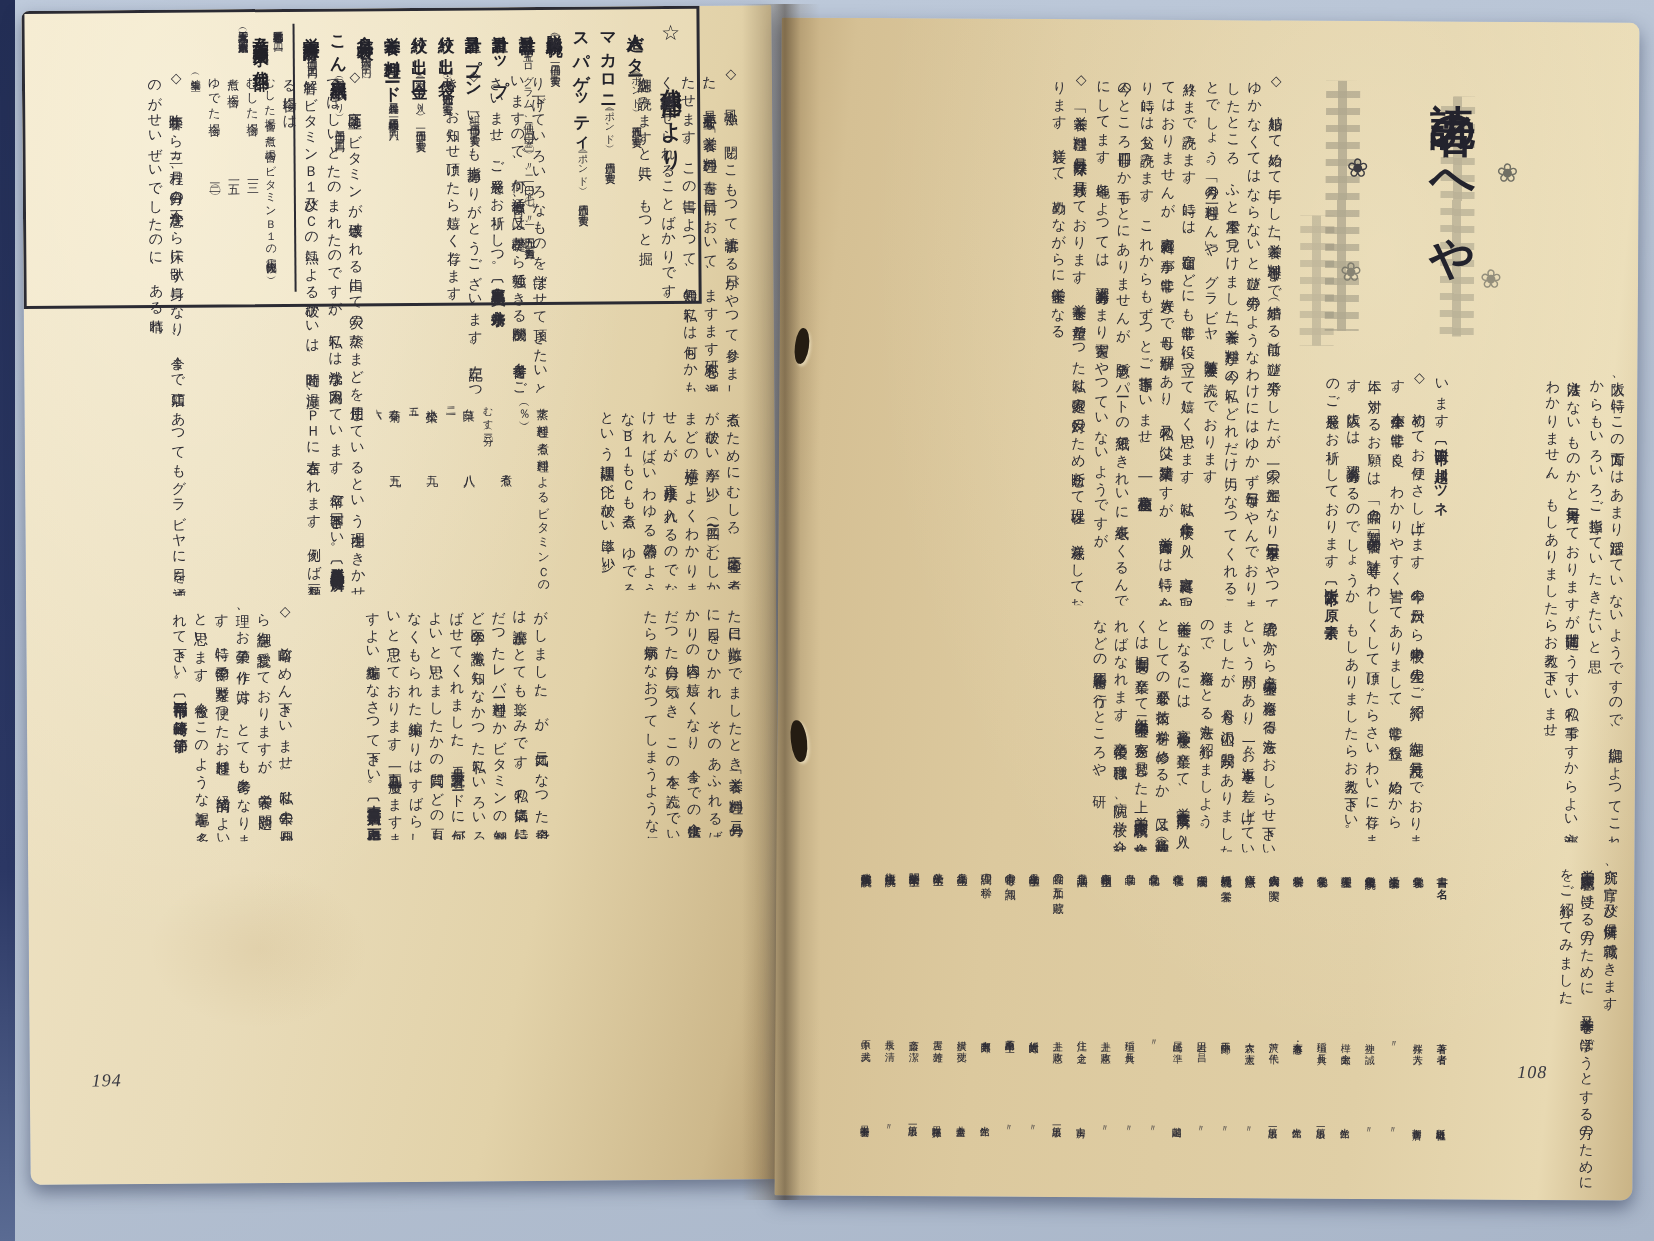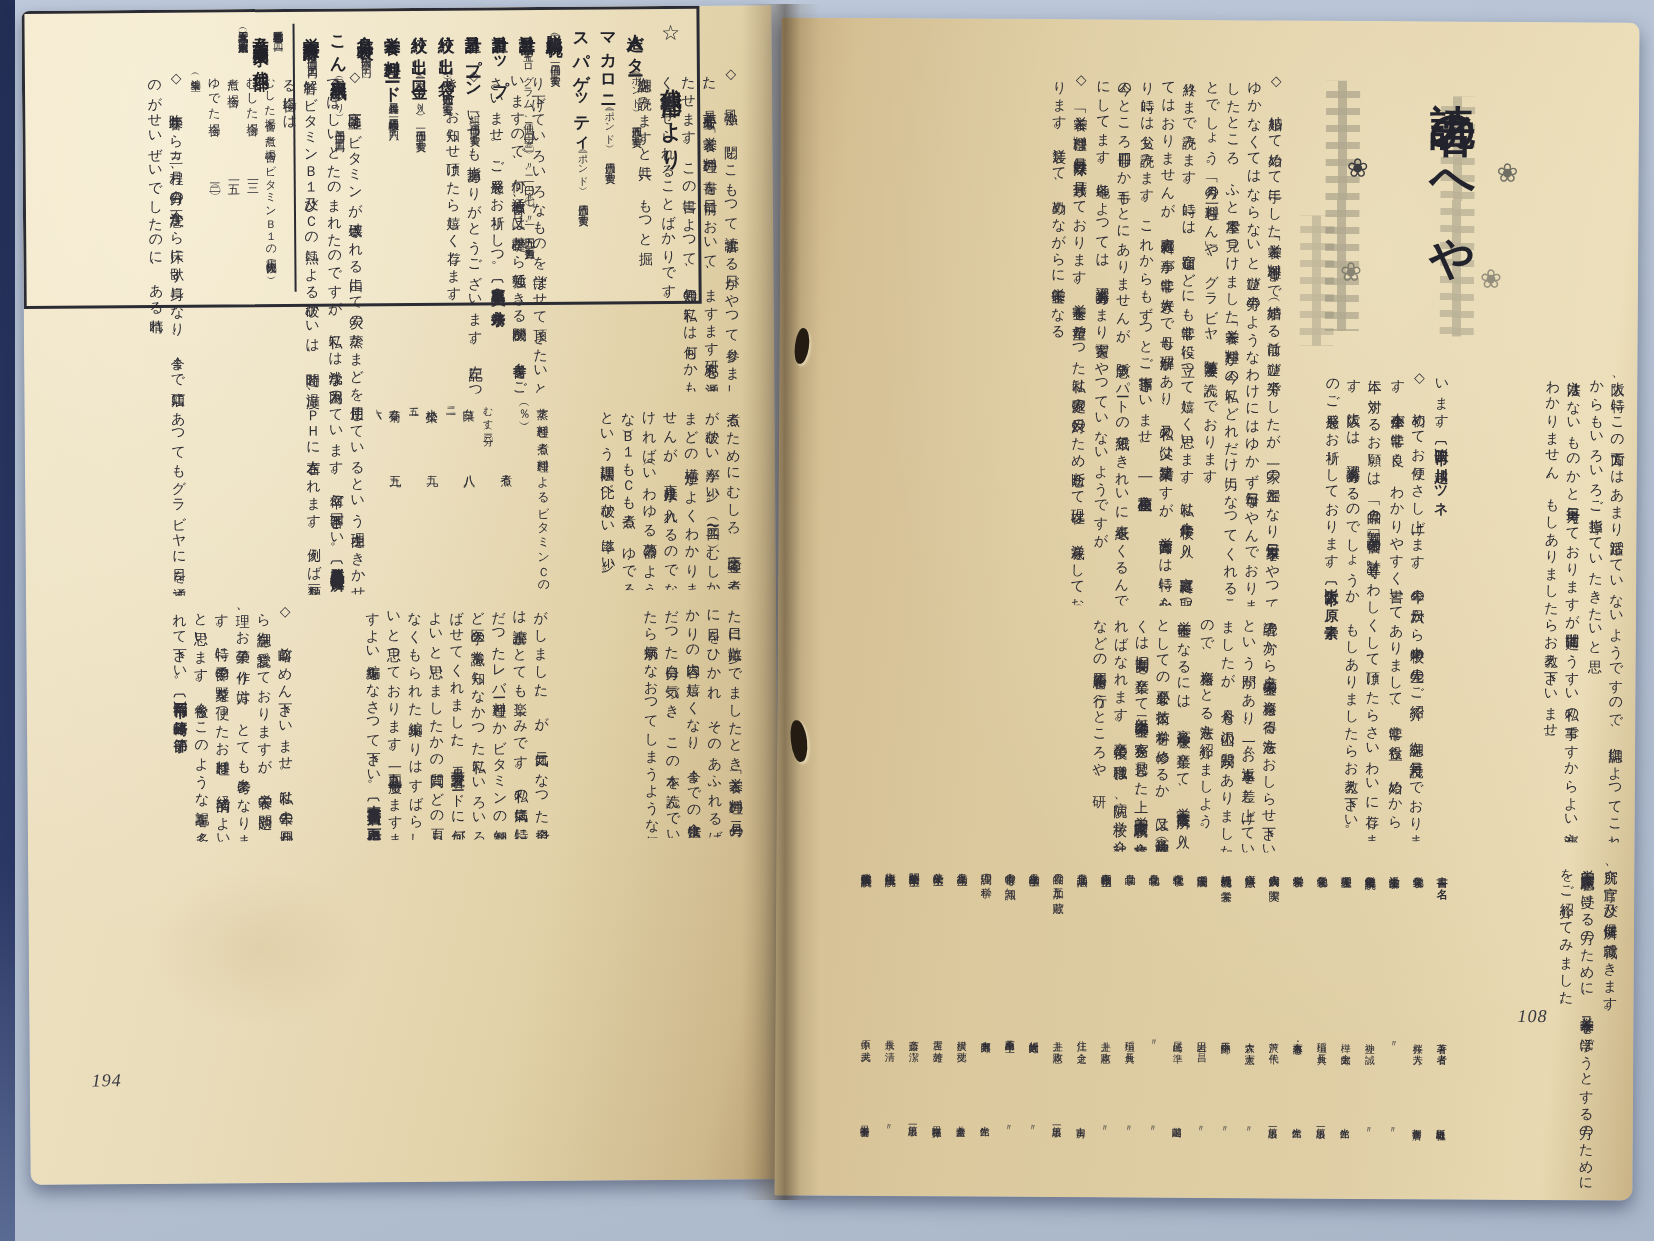--- a/index.html
+++ b/index.html
@@ -69,21 +69,21 @@
   .r-booklist{left:80px;top:846px;width:598px;height:326px;font-size:11px;line-height:21px;letter-spacing:.5px;}
   .bk,.bl-head{margin:0;}
   .bk span,.bl-head span{display:inline-block;}
   .bk-t{inline-size:168px;font-size:11px;}
   .bk-a{inline-size:86px;font-size:10px;}
   .bk-p{inline-size:70px;font-size:9.5px;}
   .bl-head{font-family:"Liberation Sans","DejaVu Sans",sans-serif;font-weight:bold;font-size:12px;}
 
   .pagenum{position:absolute;font-style:italic;font-size:18px;color:#3a3a42;letter-spacing:1px;}
   .pn-left{left:62px;top:1060px;}
-  .pn-right{left:742px;top:984px;}
+  .pn-right{left:742px;top:1040px;}
 
   
   .l-r1{left:532px;top:60px;width:188px;height:326px;}
   .l-r2{left:532px;top:396px;width:188px;height:188px;}
   .l-r3{left:350px;top:60px;width:178px;height:326px;}
   .l-r4{left:352px;top:392px;width:176px;height:194px;font-size:12px;}
   .l-r5{left:64px;top:60px;width:280px;height:526px;}
   .l-r6{left:532px;top:594px;width:188px;height:238px;}
   .l-r7{left:276px;top:594px;width:250px;height:238px;}
   .l-r8{left:64px;top:594px;width:206px;height:238px;}

